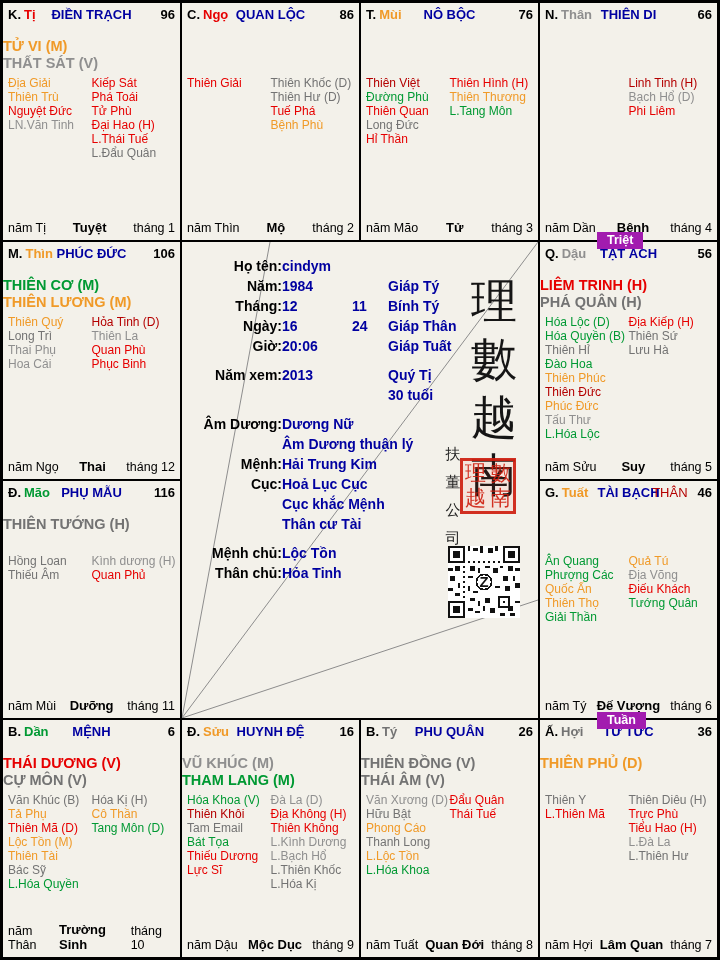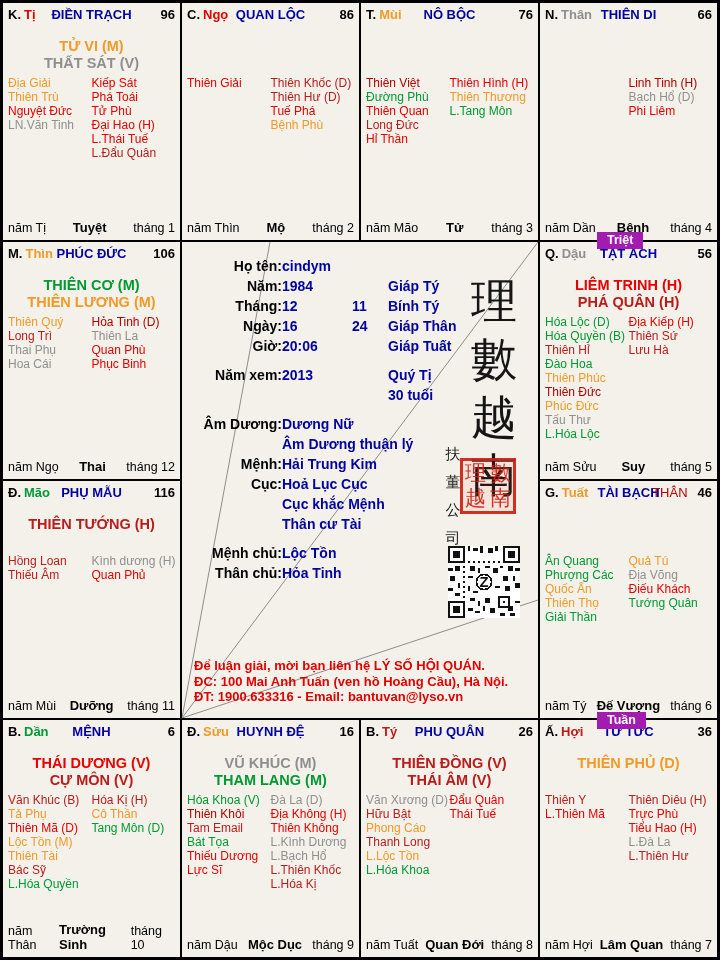--- a/index.html
+++ b/index.html
@@ -11,30 +11,30 @@
   }
   .cell{position:relative;background:#f3f1ea;overflow:hidden;font-size:12px;}
   .hdr{position:absolute;top:4px;left:5px;right:5px;height:17px;font-size:13px;font-weight:bold;white-space:nowrap;}
   .pname{position:absolute;left:0;right:0;text-align:center;}
   .sb{position:absolute;left:0;}
   .stem{color:#000;}
   .branch{margin-left:3px;}
   .hright{position:absolute;right:0;}
   .extra{margin-right:10px;}
   .num{color:#000;}
-  .mains{position:absolute;top:35px;left:0;right:0;text-align:center;font-size:14.5px;font-weight:bold;line-height:17px;white-space:nowrap;}
+  .mains{position:absolute;top:35px;left:0;right:0;font-size:14.5px;font-weight:bold;line-height:17px;white-space:nowrap;}
   .mcol{position:absolute;top:73px;font-size:12px;line-height:14px;white-space:nowrap;}
   .mcol.l{left:5px;}
   .mcol.r{left:50%;}
   .star{display:block;}
   .ftr{position:absolute;bottom:5px;left:5px;right:5px;display:flex;justify-content:space-between;align-items:flex-end;font-size:12.5px;}
   .stage{font-weight:bold;font-size:13px;}
   .bold{font-weight:normal;}
   .c-red{color:#e60000}.c-dred{color:#b40000}.c-org{color:#f09a28}.c-grn{color:#009933}
-  .c-gry{color:#8f8f8f}.c-blk{color:#b91c1c}.c-nvy{color:#0000a0}
+  .c-gry{color:#8f8f8f}.c-blk{color:#737373}.c-nvy{color:#0000a0}
   
   .center{position:relative;background:#f3f1ea;overflow:hidden;}
   .aspect-lines{position:absolute;left:0;top:0;width:100%;height:100%;z-index:0;}
   .info{position:absolute;left:12px;top:14px;z-index:2;font-size:14px;}
   .irow{display:grid;grid-template-columns:88px 70px 36px auto;line-height:20px;white-space:nowrap;}
   .irow.gap{margin-top:9px;}
   .ilab{font-weight:bold;color:#000;text-align:right;}
   .ival,.inum,.ipil{font-weight:bold;color:#0000a0;}
   .callig{position:absolute;left:285px;top:30px;z-index:2;width:54px;text-align:center;
     font-family:"DejaVu Serif",serif;font-size:46px;line-height:58px;color:#151515;}
@@ -248,25 +248,20 @@
           <rect x="20" y="20" width="5" height="5"></rect>
         </g>
         <rect x="21" y="21" width="3" height="3" fill="#fff"></rect>
           <rect x="22" y="22" width="1" height="1" fill="#111"></rect>
         <circle cx="14.5" cy="14.5" r="3.4" fill="#111"></circle>
         <circle cx="14.5" cy="14.5" r="2.7" fill="#fff"></circle>
         <text x="14.5" y="16.6" text-anchor="middle" font-size="6" font-weight="bold" font-family="Liberation Sans,sans-serif" fill="#111">Z</text>
       </svg>
     </div>
 
-    <div class="contact">
-      <div>Để luận giải, mời bạn liên hệ LÝ SỐ HỘI QUÁN.</div>
-      <div>ĐC: 100 Mai Anh Tuấn (ven hồ Hoàng Cầu), Hà Nội.</div>
-      <div>ĐT: 1900.633316 - Email: bantuvan@lyso.vn</div>
-    </div>
   </div>
 
   <div class="badge badge-triet">Triệt</div>
   <div class="badge badge-tuan">Tuần</div>
 <div class="cell" style="grid-area: 1 / 1;">
       <div class="hdr">
         <div class="pname c-nvy">ĐIỀN TRẠCH</div>
         <span class="sb"><span class="stem">K.</span><span class="branch c-red">Tị</span></span>
         <span class="hright"><span class="num">96</span></span>
       </div>

